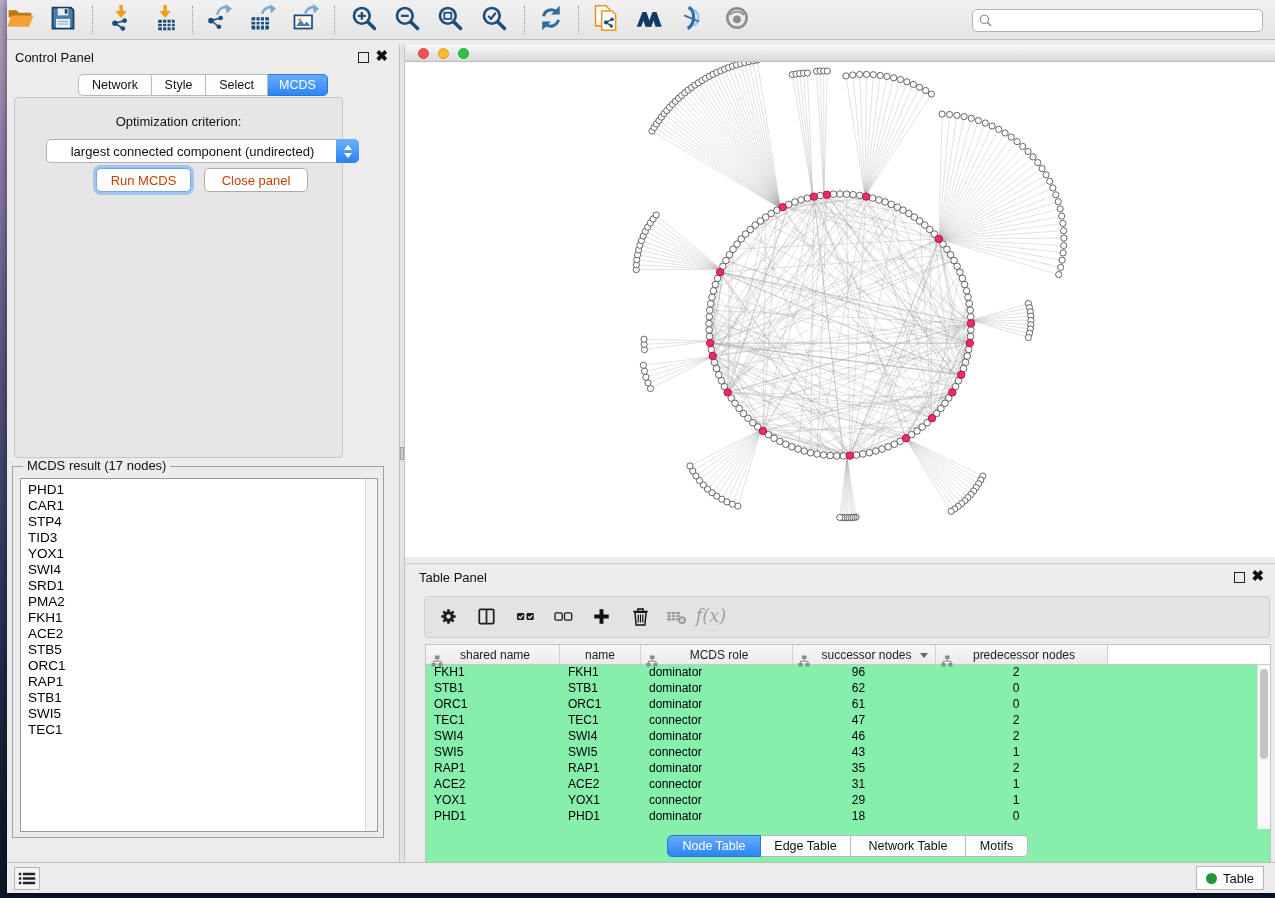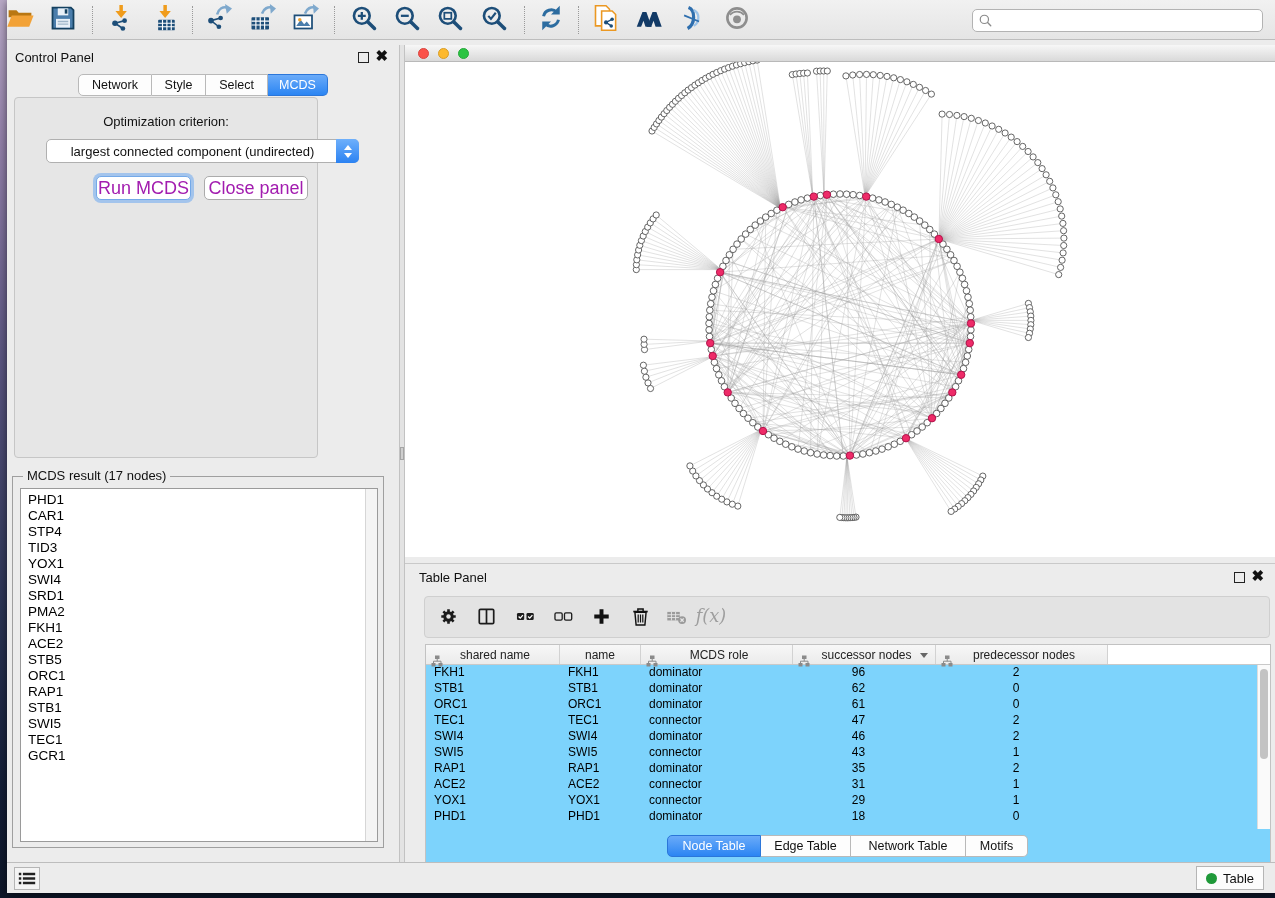--- a/index.html
+++ b/index.html
@@ -28,36 +28,36 @@
   .close-btn { position:absolute; top:2px; font-size:15px; font-weight:bold; color:#111; line-height:18px; }
   .cp .float-btn { right:30px; } .cp .close-btn { right:11px; }
 
   .cp-tabs { position:absolute; left:71px; top:29px; height:22px; display:flex; }
   .seg-tab { height:22px; display:flex; align-items:center; justify-content:center; font-size:12.5px;
     background:#fdfdfd; border:1px solid #b9b9b9; border-left:none; color:#111; }
   .seg-tab:first-child { border-left:1px solid #b9b9b9; border-radius:5px 0 0 5px; }
   .seg-tab:last-child { border-radius:0 5px 5px 0; }
   .seg-tab.active { background:linear-gradient(#6aabf9,#2b85f3); border-color:#2b76d9; color:#fff; }
 
-  .cp-inner { position:absolute; left:7px; top:52px; width:304px; height:361px;
+  .cp-inner { position:absolute; left:7px; top:52px; width:329px; height:361px;
     background:#e6e6e6; border:1px solid #c6c6c6; border-radius:4px; }
   .opt-label { position:absolute; left:0; top:16px; width:100%; text-align:center; font-size:13px; color:#111; }
   .dropdown { position:absolute; left:31px; top:41px; width:313px; height:24px; background:#fff;
     border:1px solid #b0b0b0; border-radius:5px; display:flex; align-items:center; }
   .dropdown-value { flex:1; text-align:center; font-size:13px; color:#111; padding-right:20px; }
   .dropdown-stepper { position:absolute; right:-1px; top:-1px; width:23px; height:24px; border-radius:0 5px 5px 0;
     background:linear-gradient(#6fb0fb,#2b82f2); display:flex; flex-direction:column; align-items:center; justify-content:center; gap:3px; }
   .tri-up { width:0; height:0; border-left:4px solid transparent; border-right:4px solid transparent; border-bottom:5px solid #fff; }
   .tri-dn { width:0; height:0; border-left:4px solid transparent; border-right:4px solid transparent; border-top:5px solid #fff; }
   .cp-btn { position:absolute; top:70px; height:24px; background:#fff; border:1px solid #ababab; border-radius:5px;
-    font-size:18px; color:#a21caf; display:flex; align-items:center; justify-content:center;margin-top:8px; }
+    font-size:13px; color:#c2410c; display:flex; align-items:center; justify-content:center; }
   .run-btn { left:81px; width:95px; border-color:#74a9e8; box-shadow:0 0 0 3px rgba(108,168,240,.55); }
   .closepanel-btn { left:189px; width:104px; }
 
-  .fieldset { position:absolute; left:5px; top:431px; width:372px; height:372px; border:1px solid #9f9f9f; }
+  .fieldset { position:absolute; left:5px; top:421px; width:372px; height:372px; border:1px solid #9f9f9f; }
   .fieldset-legend { position:absolute; left:10px; top:-9px; background:#ececec; padding:0 4px; font-size:13px; color:#111; }
   .result-list { position:absolute; left:7px; top:11px; width:358px; height:354px; background:#fff; border:1px solid #9a9a9a; }
   .result-scroll { position:absolute; right:0; top:0; width:12px; height:100%; background:#f4f4f4; border-left:1px solid #d6d6d6; }
   .result-item { font-size:13.5px; line-height:16px; padding-left:7px; color:#000; }
 
   
   .vsplit { position:absolute; left:392px; top:45px; width:6px; height:817px; background:#e3e3e3;
     border-left:1px solid #c2c2c2; border-right:1px solid #c2c2c2; }
   .vsplit-handle { position:absolute; left:0px; top:402px; width:4px; height:13px; background:#cfcfcf; border:1px solid #a5a5a5; }
 
@@ -75,21 +75,21 @@
   
   .tp { position:absolute; left:398px; top:563px; width:870px; height:299px; background:#ececec; border-top:1px solid #c9c9c9; }
   .tp .float-btn { right:30px; top:8px; } .tp .close-btn { right:11px; top:3px; }
   .tp-title { position:absolute; left:14px; top:6px; font-size:13px; color:#111; }
   .tp-toolbar { position:absolute; left:19px; top:32px; width:846px; height:42px; background:#e3e3e3;
     border:1px solid #cfcfcf; border-radius:4px; }
   .tp-tool { position:absolute; top:9px; width:24px; height:24px; display:flex; align-items:center; justify-content:center; }
   .tp-tool svg { width:21px; height:21px; }
   .tp-tool.fn svg { width:34px; height:22px; }
 
-  .tbl { position:absolute; left:20px; top:80px; width:846px; height:237px; background:#7dd3fc; border:1px solid #c2c2c2; }
+  .tbl { position:absolute; left:20px; top:80px; width:846px; height:237px; background:#86efac; border:1px solid #c2c2c2; }
   .tbl-header { display:flex; height:20px; background:linear-gradient(#f7f7f7,#ebebeb); border-bottom:1px solid #c9c9c9; }
   .th { display:flex; align-items:center; justify-content:center; gap:5px; font-size:12px; color:#222;
     border-right:1px solid #d2d2d2; position:relative; }
   .th svg.tree { width:12px; height:12px; position:absolute; left:5px; }
   .th .sortv { width:0; height:0; border-left:4px solid transparent; border-right:4px solid transparent; border-top:5px solid #666; position:absolute; right:7px; top:8px; }
   .th-fill { flex:1; background:#fff; border-right:none; }
   .tbl-body { position:relative; }
   .tr { display:flex; height:16px; font-size:12px; color:#000; }
   .td { overflow:hidden; white-space:nowrap; }
   .td.l { padding-left:8px; text-align:left; } .td.r { padding-right:12px; text-align:center; }
@@ -289,21 +289,20 @@
               <div class="result-item">SRD1</div>
               <div class="result-item">PMA2</div>
               <div class="result-item">FKH1</div>
               <div class="result-item">ACE2</div>
               <div class="result-item">STB5</div>
               <div class="result-item">ORC1</div>
               <div class="result-item">RAP1</div>
               <div class="result-item">STB1</div>
               <div class="result-item">SWI5</div>
               <div class="result-item">TEC1</div>
-              <div class="result-item">GCR1</div>
             </div>
           <div class="result-scroll"></div>
         </div>
       </div>
     </div>
 
     <div class="vsplit">
       <div class="vsplit-handle"></div>
     </div>
 

